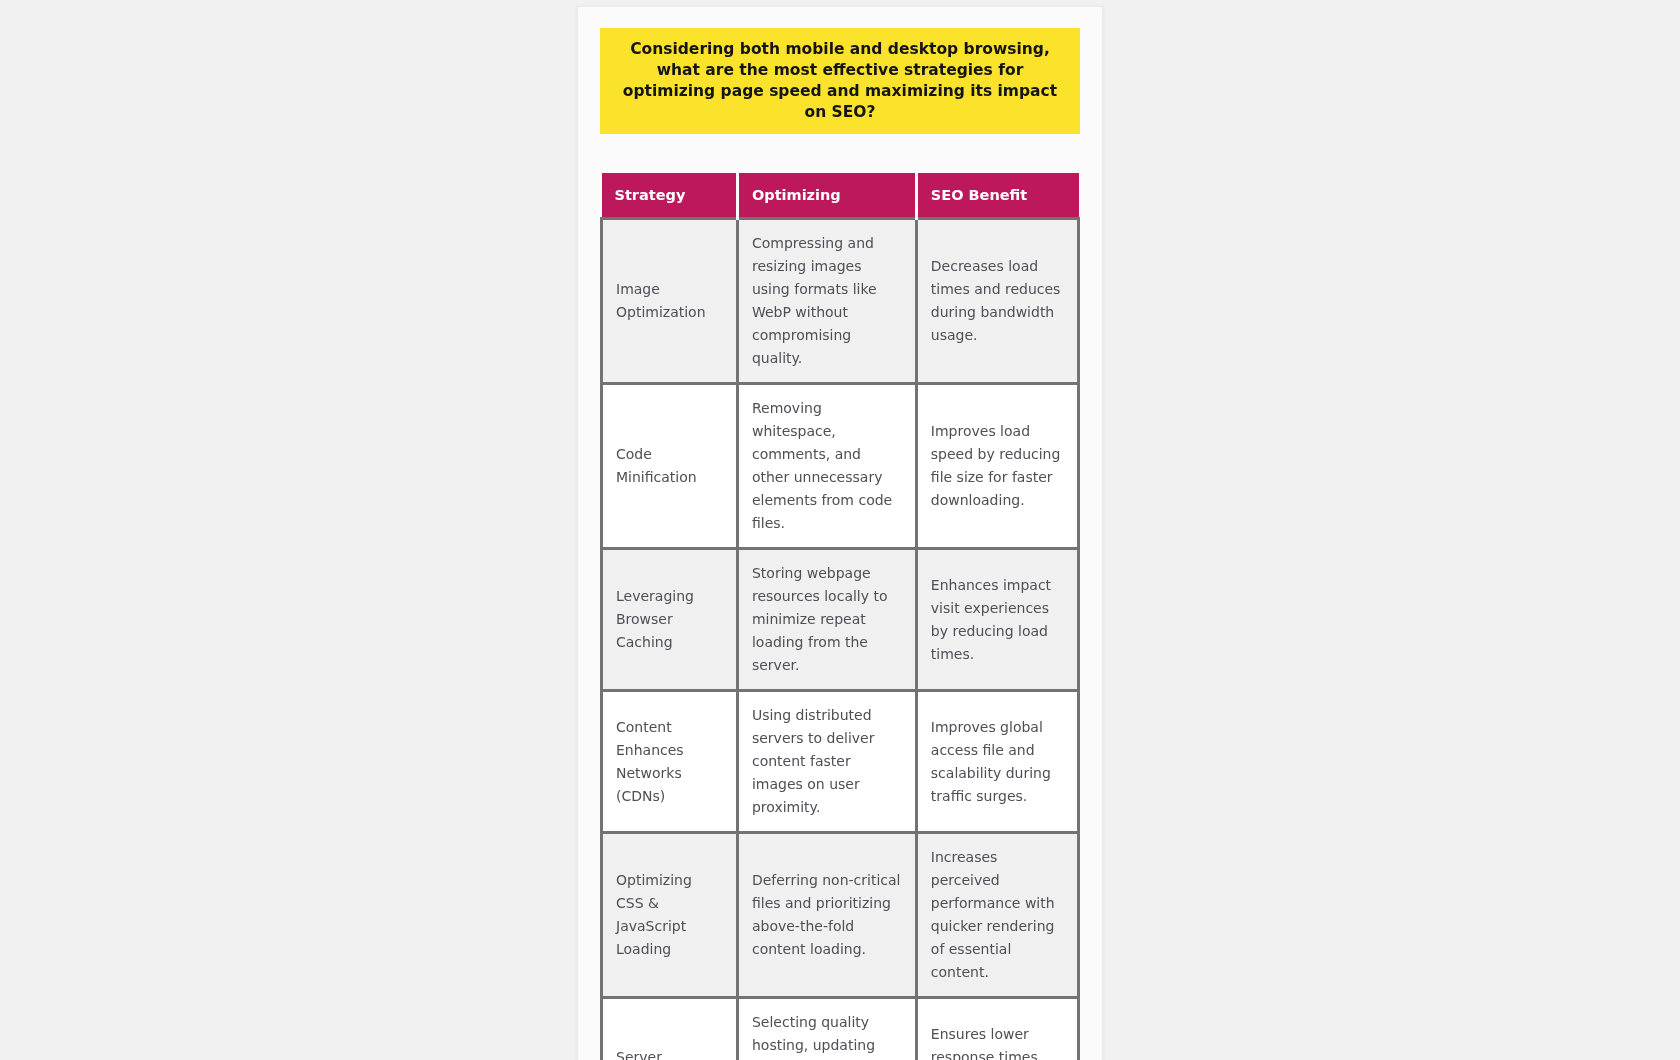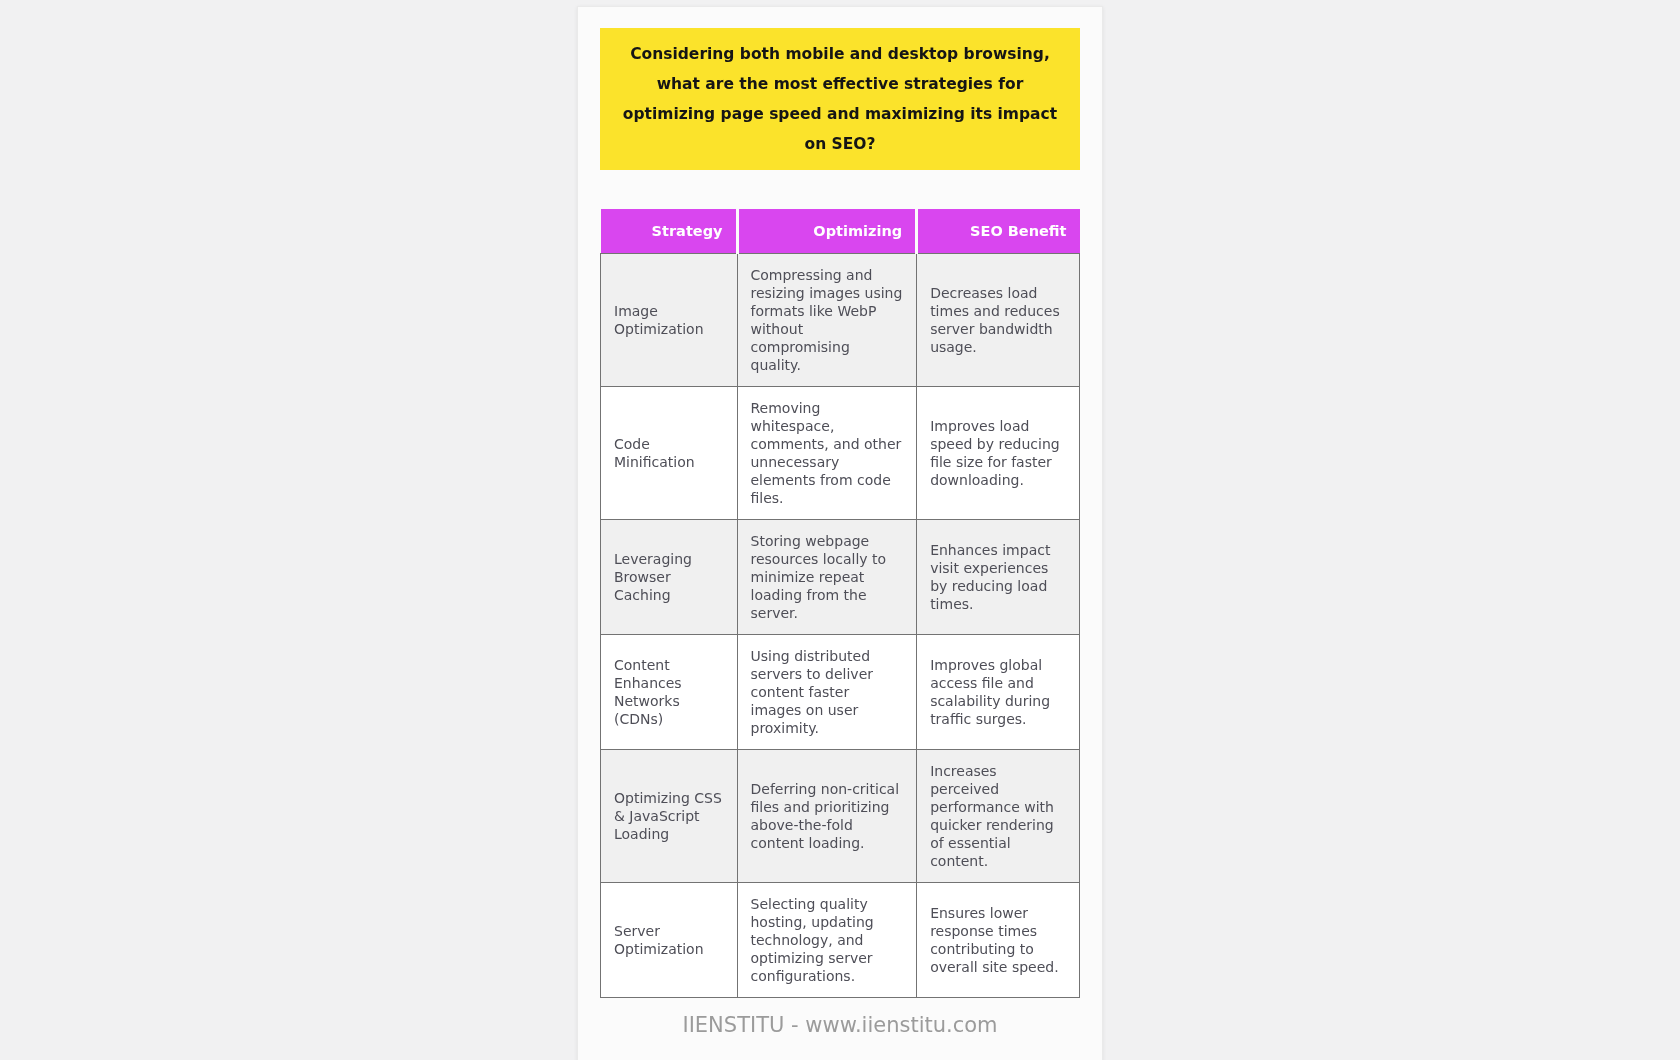--- a/index.html
+++ b/index.html
@@ -18,52 +18,52 @@
     box-shadow: 0 1px 4px rgba(0,0,0,0.07);
     padding: 21px 22px 20px 22px;
     display: flex;
     flex-direction: column;
   }
   .question-box {
     background: #fbe32b;
     color: #151515;
     font-weight: bold;
     font-size: 15.5px;
-    line-height: 30px;
+    line-height: 21px;
     text-align: center;
     padding: 11px 22px;
     min-height: 85px;
     display: flex;
     align-items: center;
     justify-content: center;
   }
   table.strategy-table {
     margin-top: 39px;
     width: 100%;
     border-collapse: collapse;
     table-layout: fixed;
   }
   table.strategy-table col.c1 { width: 28.5%; }
   table.strategy-table col.c2 { width: 37.5%; }
   table.strategy-table col.c3 { width: 34%; }
   .strategy-table thead th {
-    background: #d946ef;
+    background: #be185d;
     color: #ffffff;
     font-size: 14.5px;
     font-weight: bold;
-    text-align: right;
+    text-align: left;
     padding: 14px 13px;
     border-left: 3px solid #fbfbfb;
   }
   .strategy-table thead th:first-child { border-left: none; }
   .strategy-table tbody td {
-    border: 1px solid #737373;
+    border: 3px solid #737373;
     padding: 12px 13px;
     font-size: 14px;
-    line-height: 18px;
+    line-height: 23px;
     color: #4e4e57;
     vertical-align: middle;
     background: #ffffff;
   }
   .strategy-table tbody tr.alt td { background: #f0f0f0; }
   .card-footer {
     margin-top: 15px;
     text-align: center;
     color: #9b9b9b;
     font-size: 21px;
@@ -89,21 +89,21 @@
       <tr>
         <th>Strategy</th>
         <th>Optimizing</th>
         <th>SEO Benefit</th>
       </tr>
     </thead>
     <tbody>
       <tr class="alt">
         <td>Image Optimization</td>
         <td>Compressing and resizing images using formats like WebP without compromising quality.</td>
-        <td>Decreases load times and reduces server bandwidth usage.</td>
+        <td>Decreases load times and reduces during bandwidth usage.</td>
       </tr>
       <tr>
         <td>Code Minification</td>
         <td>Removing whitespace, comments, and other unnecessary elements from code files.</td>
         <td>Improves load speed by reducing file size for faster downloading.</td>
       </tr>
       <tr class="alt">
         <td>Leveraging Browser Caching</td>
         <td>Storing webpage resources locally to minimize repeat loading from the server.</td>
         <td>Enhances impact visit experiences by reducing load times.</td>

